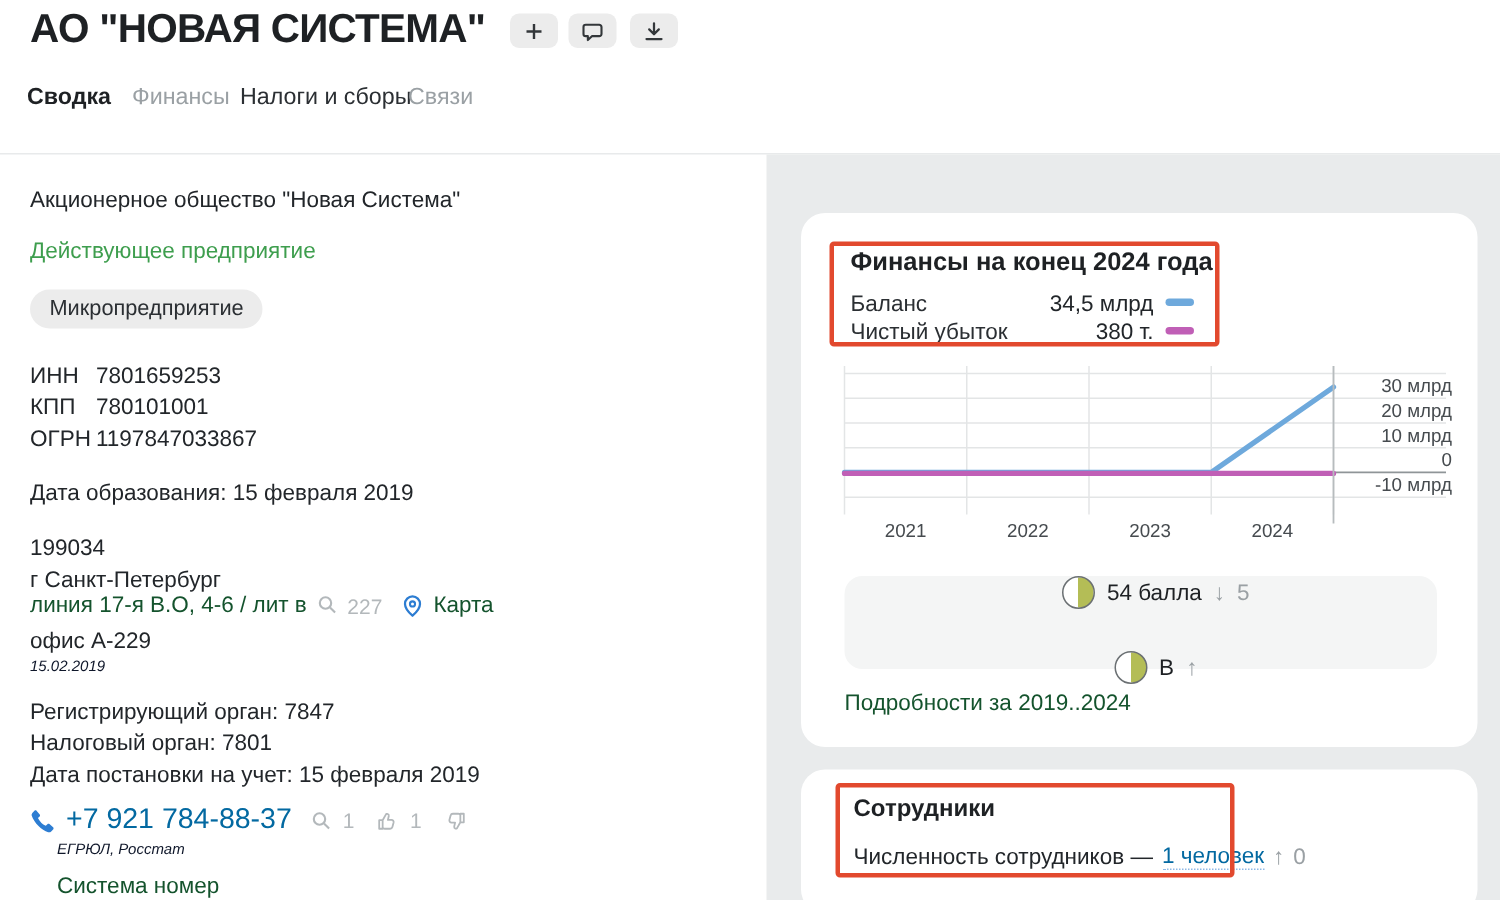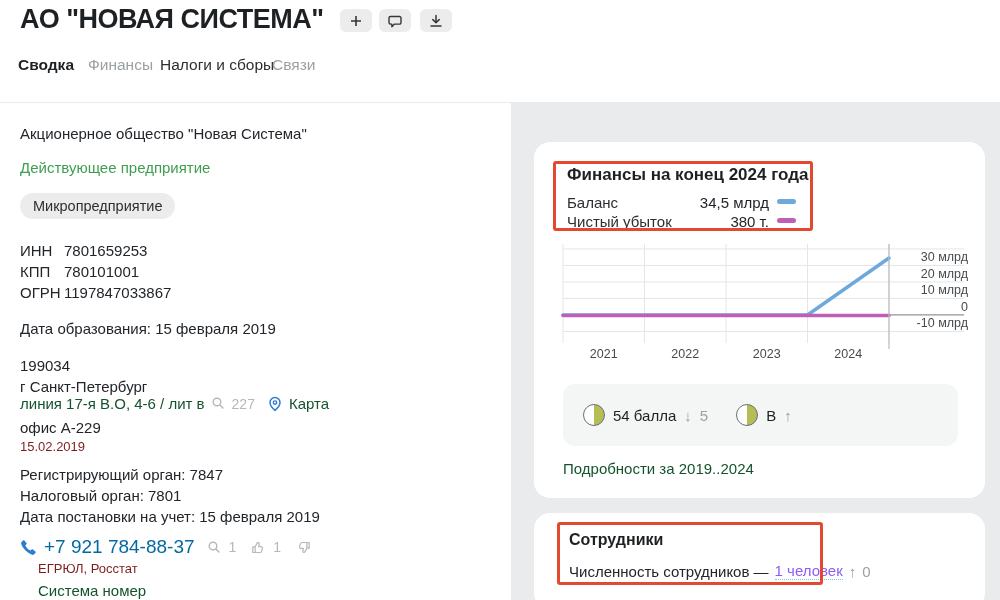--- a/index.html
+++ b/index.html
@@ -19,21 +19,21 @@
   .tab.muted { color:#9aa0a4; }
   .divider { position:absolute; left:0; top:102px; width:1000px; height:1px; background:#e8eaeb; }
 
   
   .lefttext { position:absolute; left:20px; font-size:15px; color:#22262a; white-space:nowrap; }
   .green { color:#3e9e4e; }
   .badge { position:absolute; left:20px; top:193px; height:26px; padding:0 13px; background:#ececec; border-radius:14px; font-size:14.5px; color:#2b2f33; display:flex; align-items:center; }
   .reg-row { position:absolute; left:20px; font-size:15px; display:flex; }
   .reg-label { width:44px; flex:none; }
   .link { color:#14532d; cursor:pointer; text-decoration:none; }
-  .tiny-gray { font-size:13px; color:#7f1d1d; }
+  .tiny-gray { font-size:10px; color:#0f172a;font-style:italic; }
   .inline-ico { display:inline-flex; align-items:center; vertical-align:-2px; }
   .cnt { color:#b3b8bb; font-size:14px; }
   .phone-row { position:absolute; left:20px; top:536px; display:flex; align-items:center; gap:7px; }
   .phone-num { font-size:19px; font-weight:500; color:#0369a1; }
   .addr-row { position:absolute; left:20px; top:395px; display:flex; align-items:center; gap:6px; font-size:15px; }
 
   
   .right-panel { position:absolute; left:511px; top:103px; width:489px; height:497px; background:#e9ebec; }
   .card { position:absolute; background:#fff; border-radius:16px; }
   #card-finance { left:534px; top:142px; width:451px; height:356px; }
@@ -45,30 +45,30 @@
 
   .card-h1 { position:absolute; font-weight:700; color:#1e2124; white-space:nowrap; }
   #finance-title { left:567px; top:165px; font-size:17px; }
   .fin-row-label { position:absolute; left:567px; font-size:15px; color:#2b2f33; }
   .fin-row-value { position:absolute; left:640px; width:129px; text-align:right; font-size:15px; color:#22262a; }
   .fin-dash { position:absolute; left:777px; width:19px; height:4.5px; border-radius:2.5px; }
 
   #finance-chart { position:absolute; left:540px; top:238px; }
   #finance-chart text { font-family:"Liberation Sans","DejaVu Sans",sans-serif; font-size:12.5px; fill:#464b4f; }
 
-  .score-box { position:absolute; left:563px; top:384px; width:395px; height:62px; background:#f4f5f5; border-radius:12px; display:flex; align-items:center; padding-left:20px; gap:28px; }
+  .score-box { position:absolute; left:563px; top:384px; width:395px; height:62px; background:#f4f5f5; border-radius:12px; display:flex; align-items:center; padding-left:20px; gap:28px;flex-direction:column; }
   .score-item { display:flex; align-items:center; gap:8px; font-size:15px; color:#1e2124; cursor:pointer; }
   .score-circle { width:22px; height:22px; border-radius:50%; border:1px solid #6b7073; background:linear-gradient(90deg,#ffffff 50%,#b4bd56 50%); flex:none; }
   .trend-arrow { color:#9aa0a4; font-size:15px; }
   .trend-count { color:#9aa0a4; font-size:15px; }
 
   #finance-details { position:absolute; left:563px; top:460px; font-size:15px; }
   #employees-title { left:569px; top:531px; font-size:16px; }
   .emp-line { position:absolute; left:569px; top:562px; font-size:15px; display:flex; align-items:center; gap:6px; white-space:nowrap; }
-  .dotted-link { color:#8b5cf6; border-bottom:1.5px dotted #8fb9e6; cursor:pointer; }
+  .dotted-link { color:#0369a1; border-bottom:1.5px dotted #8fb9e6; cursor:pointer; }
 </style>
 </head>
 <body>
 
 <div id="screen">
 
   <div class="page-title">АО "НОВАЯ СИСТЕМА"</div>
   <button class="hdr-btn" style="left:340px">
     <span>
       <svg width="16" height="16" viewBox="0 0 16 16">

